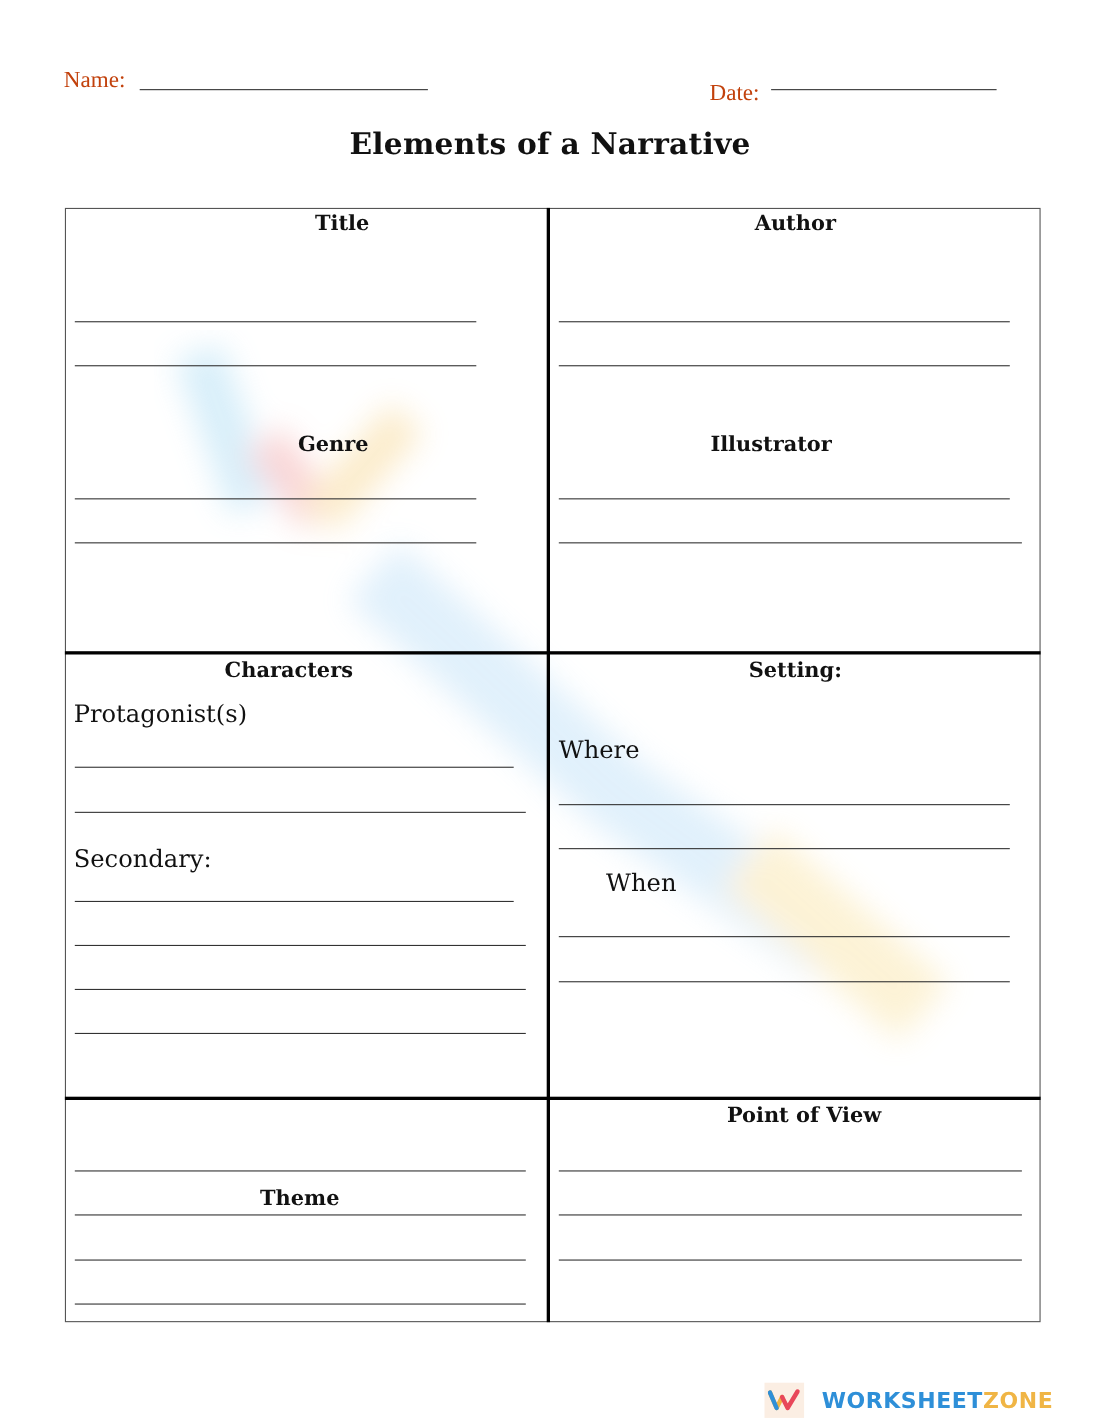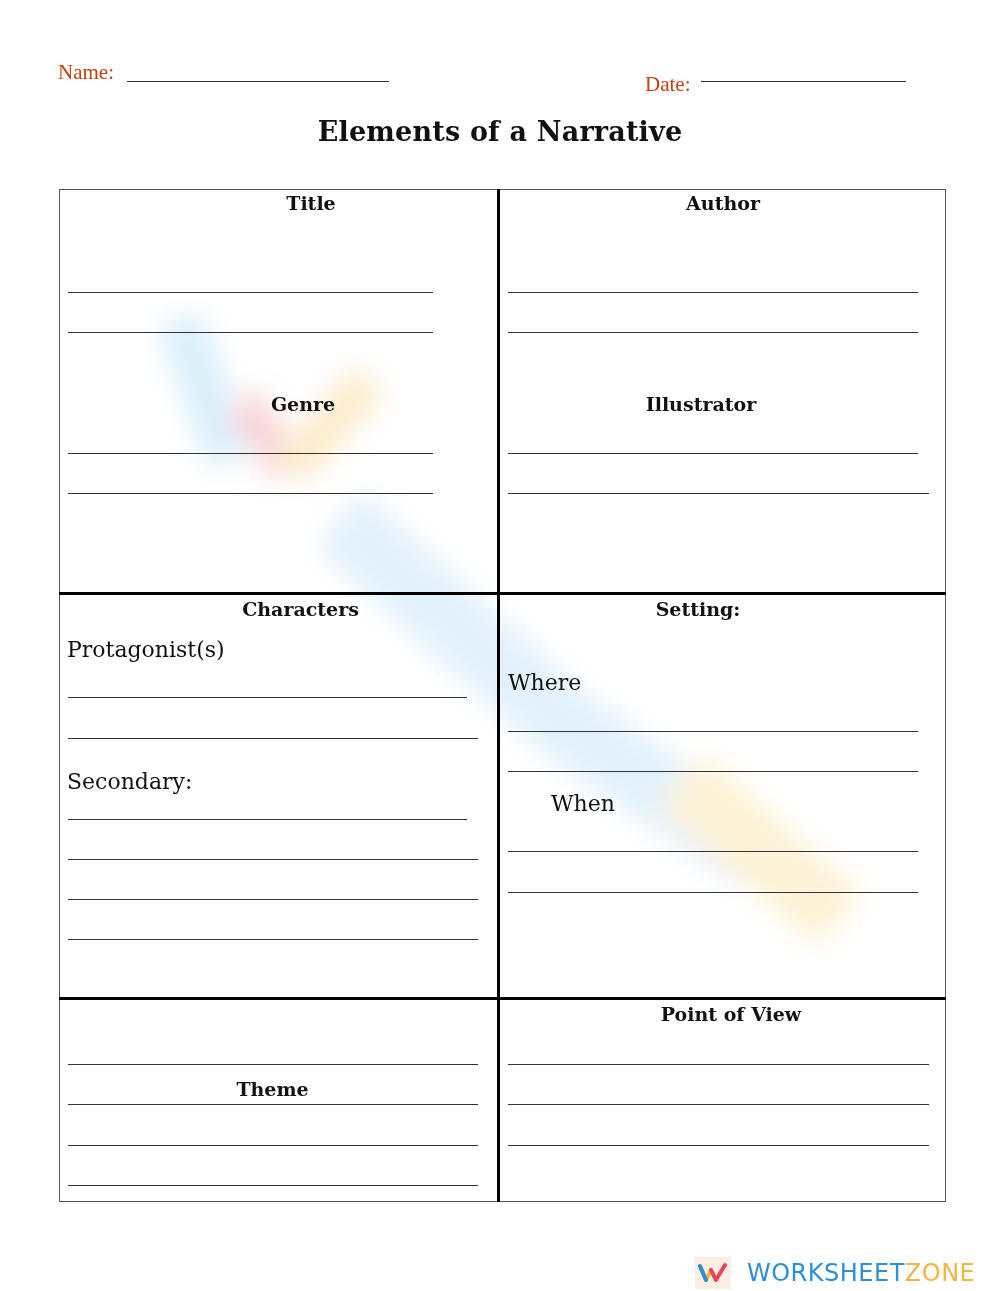--- a/index.html
+++ b/index.html
@@ -14,21 +14,21 @@
            border:1.5px solid #555; box-sizing:border-box; }
   .vdiv { position:absolute; left:497px; top:189px; width:3px; height:1013px; background:#000; }
   .hdiv { position:absolute; left:59px; width:887px; height:3px; background:#000; }
   .cell-head { position:absolute; text-align:center; font-family:"DejaVu Serif", serif;
                font-weight:bold; font-size:19px; }
   .sub-label { position:absolute; font-family:"DejaVu Serif", serif; font-size:22px; }
   .wline { position:absolute; height:0; border-top:1.5px solid #333; }
   .watermark { position:absolute; left:140px; top:300px; width:760px; height:680px; pointer-events:none; }
   .brand { position:absolute; left:695px; top:1256px; height:34px; display:flex; align-items:center; }
   .brand-logo { width:36px; height:32px; background:#fbeee3; display:flex; align-items:center; justify-content:center; margin-right:16px; }
-  .brand-text { font-family:"DejaVu Sans", sans-serif; font-size:24px; font-weight:normal; letter-spacing:0.5px; }
+  .brand-text { font-family:"DejaVu Sans", sans-serif; font-size:20px; font-weight:bold; letter-spacing:0.5px; }
 </style>
 </head>
 <body>
 
 <svg class="watermark" viewBox="0 0 760 680">
   <defs>
     <filter id="blur">
         <feGaussianBlur stdDeviation="14"></feGaussianBlur>
       </filter>
   </defs>
@@ -62,31 +62,31 @@
 <div class="wline" style="left:68px; top:493px; width:365px;"></div>
 
 <div class="cell-head" style="left:500px; width:446px; top:192px;">Author</div>
 <div class="wline" style="left:508px; top:292px; width:410px;"></div>
 <div class="wline" style="left:508px; top:332px; width:410px;"></div>
 
 <div class="cell-head" style="left:500px; width:402px; top:393px;">Illustrator</div>
 <div class="wline" style="left:508px; top:453px; width:410px;"></div>
 <div class="wline" style="left:508px; top:493px; width:421px;"></div>
 
-<div class="cell-head" style="left:59px; width:407px; top:598px;padding-left:38px;">Characters</div>
+<div class="cell-head" style="left:59px; width:407px; top:598px;">Characters</div>
 <div class="sub-label" style="left:67px; top:637px;">Protagonist(s)</div>
 <div class="wline" style="left:68px; top:697px; width:399px;"></div>
 <div class="wline" style="left:68px; top:738px; width:410px;"></div>
 <div class="sub-label" style="left:67px; top:758px;margin-top:11px;">Secondary:</div>
 <div class="wline" style="left:68px; top:819px; width:399px;"></div>
 <div class="wline" style="left:68px; top:859px; width:410px;"></div>
 <div class="wline" style="left:68px; top:899px; width:410px;"></div>
 <div class="wline" style="left:68px; top:939px; width:410px;"></div>
 
-<div class="cell-head" style="left:475px; width:446px; top:598px;">Setting:</div>
+<div class="cell-head" style="left:500px; width:446px; top:598px;">Setting:</div>
 <div class="sub-label" style="left:508px; top:670px;">Where</div>
 <div class="wline" style="left:508px; top:731px; width:410px;"></div>
 <div class="wline" style="left:508px; top:771px; width:410px;"></div>
 <div class="sub-label" style="left:508px; top:791px;margin-left:43px;">When</div>
 <div class="wline" style="left:508px; top:851px; width:410px;"></div>
 <div class="wline" style="left:508px; top:892px; width:410px;"></div>
 
 <div class="cell-head" style="left:59px; width:427px; top:1050px;margin-top:28px;">Theme</div>
 <div class="wline" style="left:68px; top:1064px; width:410px;"></div>
 <div class="wline" style="left:68px; top:1104px; width:410px;"></div>

